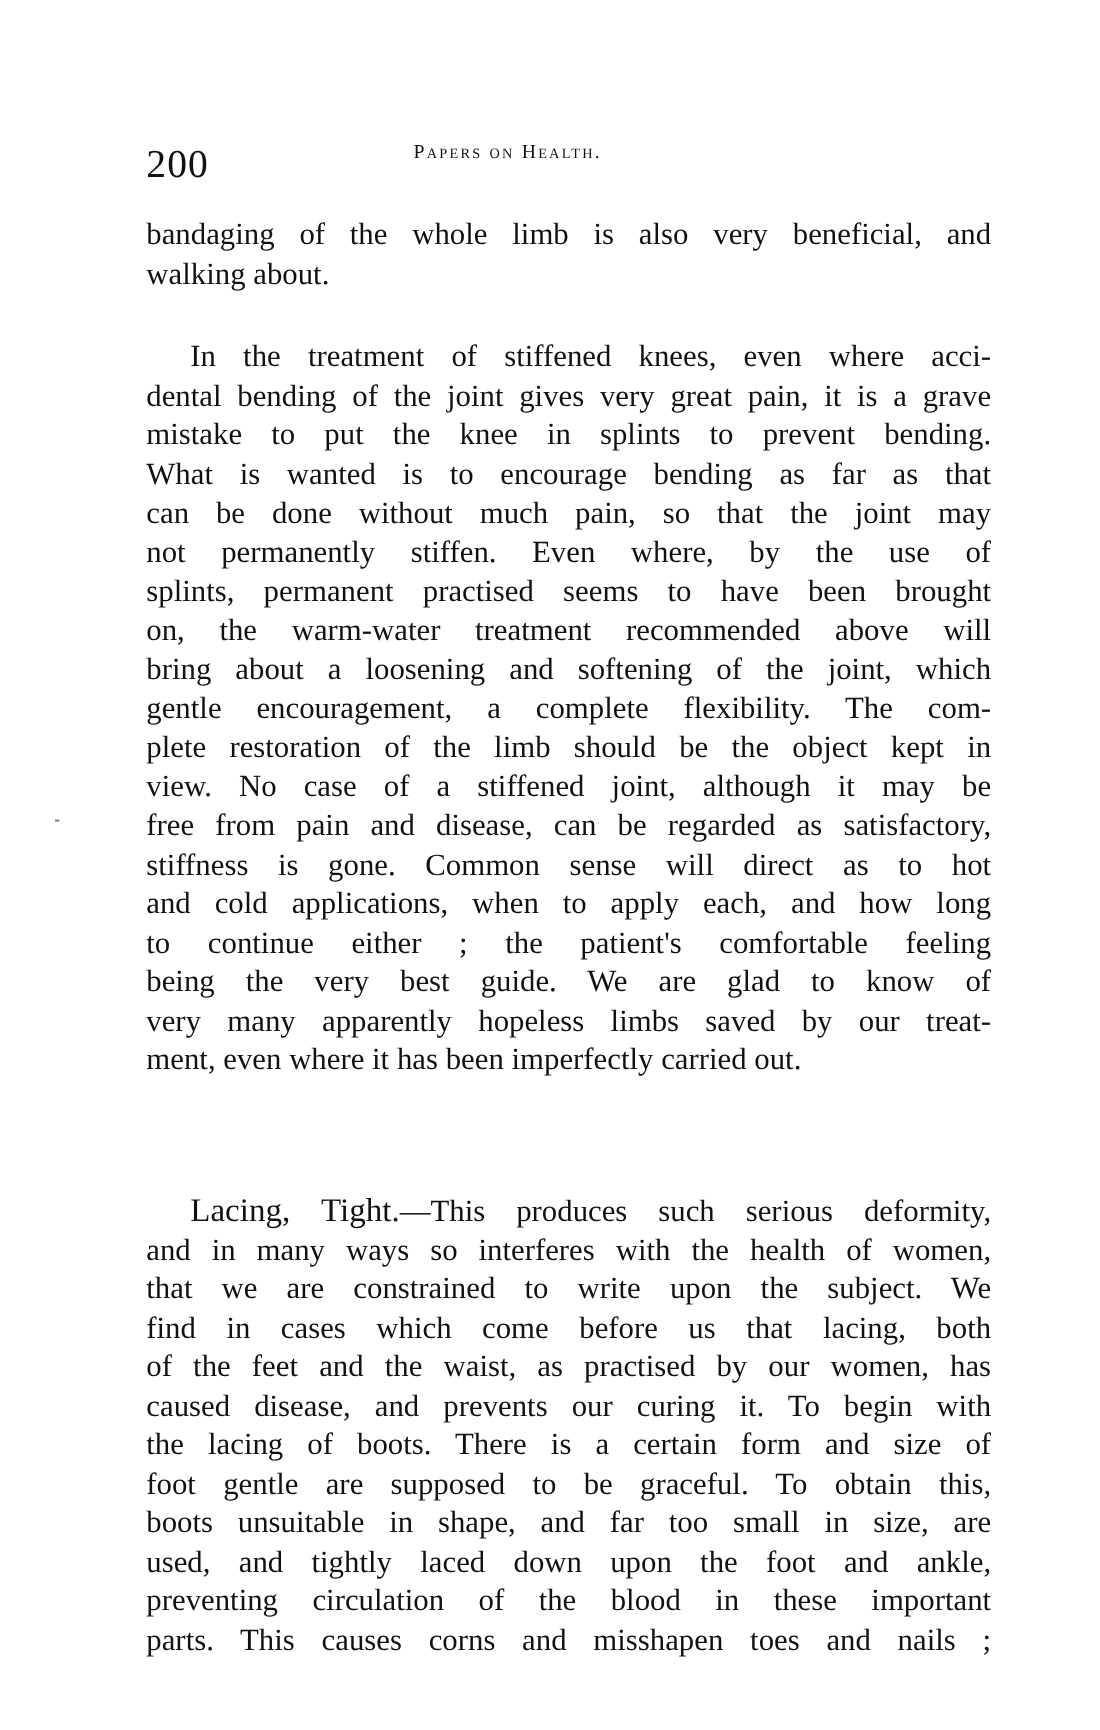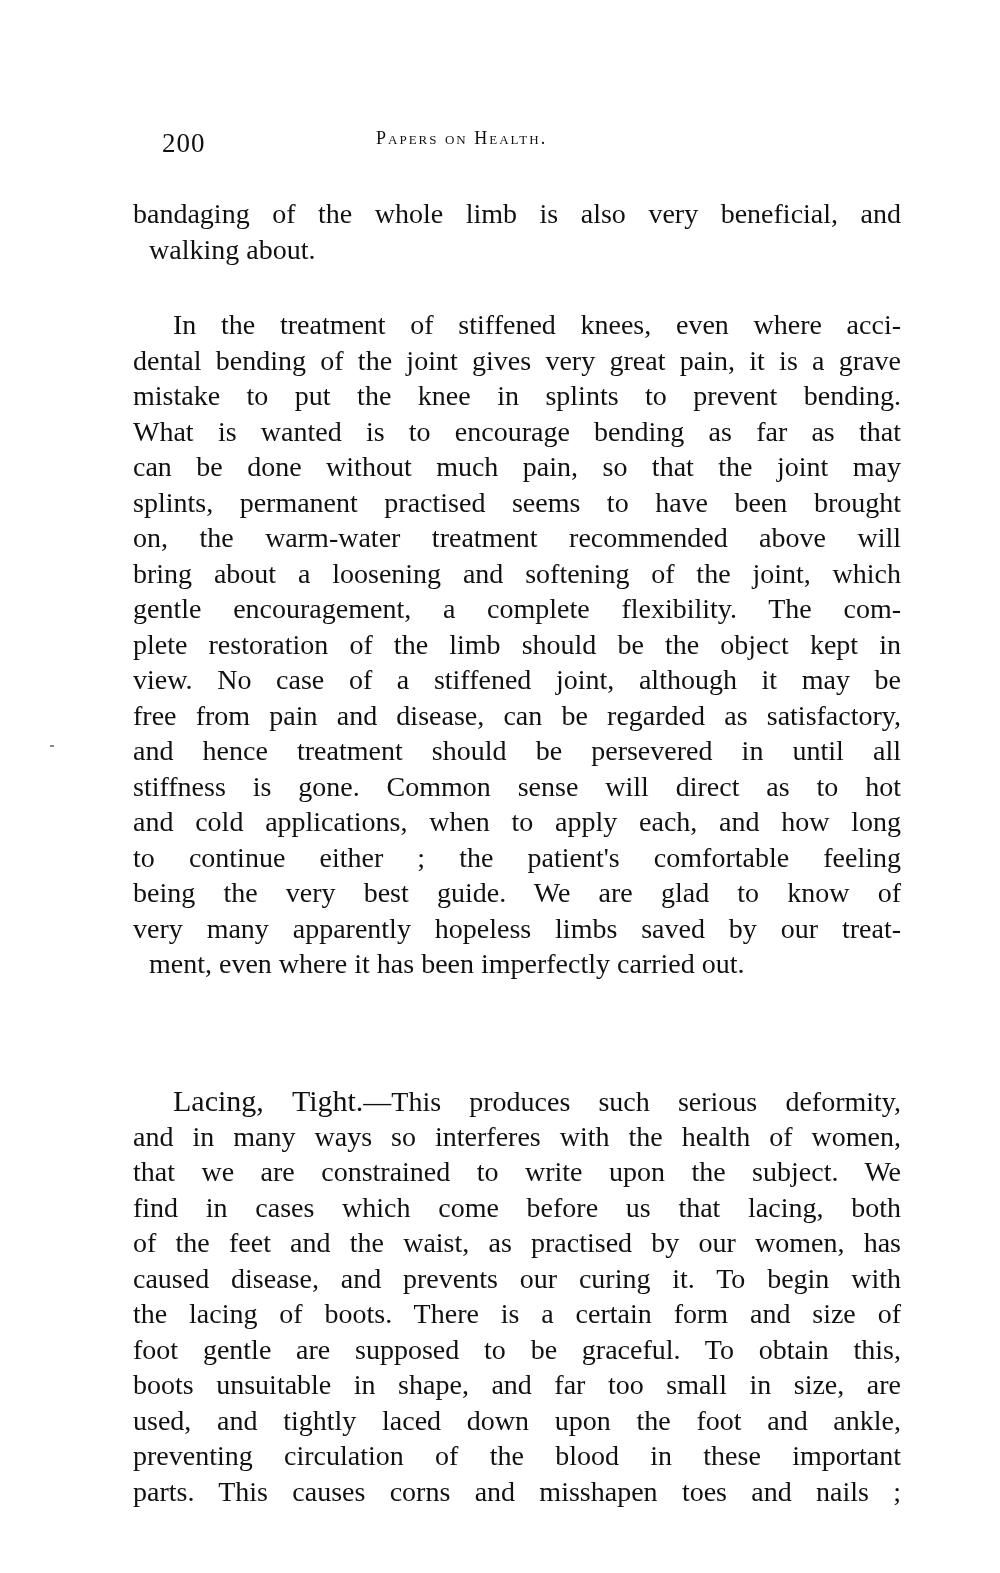--- a/index.html
+++ b/index.html
@@ -1,23 +1,23 @@
 <!DOCTYPE html>
 <html><head>
 <meta charset="utf-8">
 <style>
   html, body { margin: 0; padding: 0; background: #ffffff; }
   body { width: 1000px; height: 1573px; position: relative; overflow: hidden; }
   .page { position: absolute; left: 0; top: 0; width: 1000px; height: 1573px; color: #111; font-family: "Liberation Serif", "DejaVu Serif", serif; }
   .header { position: absolute; top: 128px; left: 133px; width: 770px; height: 40px; }
-  .pagenum { position: absolute; left: 0; top: 0; font-size: 27px; letter-spacing: 1px; margin-left: 29px; }
+  .pagenum { position: absolute; left: 0; top: 0; font-size: 36px; letter-spacing: 1px; }
   .running { position: absolute; left: 243px; top: 0; font-size: 18px; font-variant: small-caps; letter-spacing: 2px; }
   .block { position: absolute; left: 133px; width: 768px; }
   .line { height: 35.5px; line-height: 35.5px; font-size: 28px; white-space: nowrap; text-align: justify; text-align-last: justify; }
-  .line.last { text-align-last: left; margin-left: 16px; }
+  .line.last { text-align-last: left; }
   .line.indent { padding-left: 40px; }
   .bold { font-weight: normal; font-size: 30px; }
   .it { }
   .mark { position: absolute; left: 50px; top: 745px; width: 4px; height: 2px; background: #888; }
 </style>
 </head>
 <body>
 
 <div class="page">
   <div class="header">
@@ -31,28 +31,28 @@
     <div class="line">bandaging of the whole limb is also very beneficial, and</div>
     <div class="line last">walking about.</div>
   </div>
 
   <div class="block" style="top:307px;">
     <div class="line indent">In the treatment of stiffened knees, even where acci-</div>
     <div class="line">dental bending of the joint gives very great pain, it is a grave</div>
     <div class="line">mistake to put the knee in splints to prevent bending.</div>
     <div class="line">What is wanted is to encourage bending as far as that</div>
     <div class="line">can be done without much pain, so that the joint may</div>
+    <div class="line">not permanently stiffen. Even where, by the use of</div>
     <div class="line">splints, permanent practised seems to have been brought</div>
     <div class="line">on, the warm-water treatment recommended above will</div>
     <div class="line">bring about a loosening and softening of the joint, which</div>
     <div class="line"><span>gentle encouragement, a complete flexibility. The </span><span class="it">com-</span></div>
     <div class="line"><span class="it">plete</span> <span>restoration of the limb should be the object kept in</span></div>
     <div class="line">view. No case of a stiffened joint, although it may be</div>
     <div class="line">free from pain and disease, can be regarded as satisfactory,</div>
-    <div class="line">and hence treatment should be persevered in until all</div>
     <div class="line">stiffness is gone. Common sense will direct as to hot</div>
     <div class="line">and cold applications, when to apply each, and how long</div>
     <div class="line">to continue either ; the patient's comfortable feeling</div>
     <div class="line">being the very best guide. We are glad to know of</div>
     <div class="line">very many apparently hopeless limbs saved by our treat-</div>
     <div class="line last">ment, even where it has been imperfectly carried out.</div>
   </div>
 
   <div class="block" style="top:1083px;">
     <div class="line indent"><span class="bold">Lacing, Tight.</span><span>—This produces such serious deformity,</span></div>

